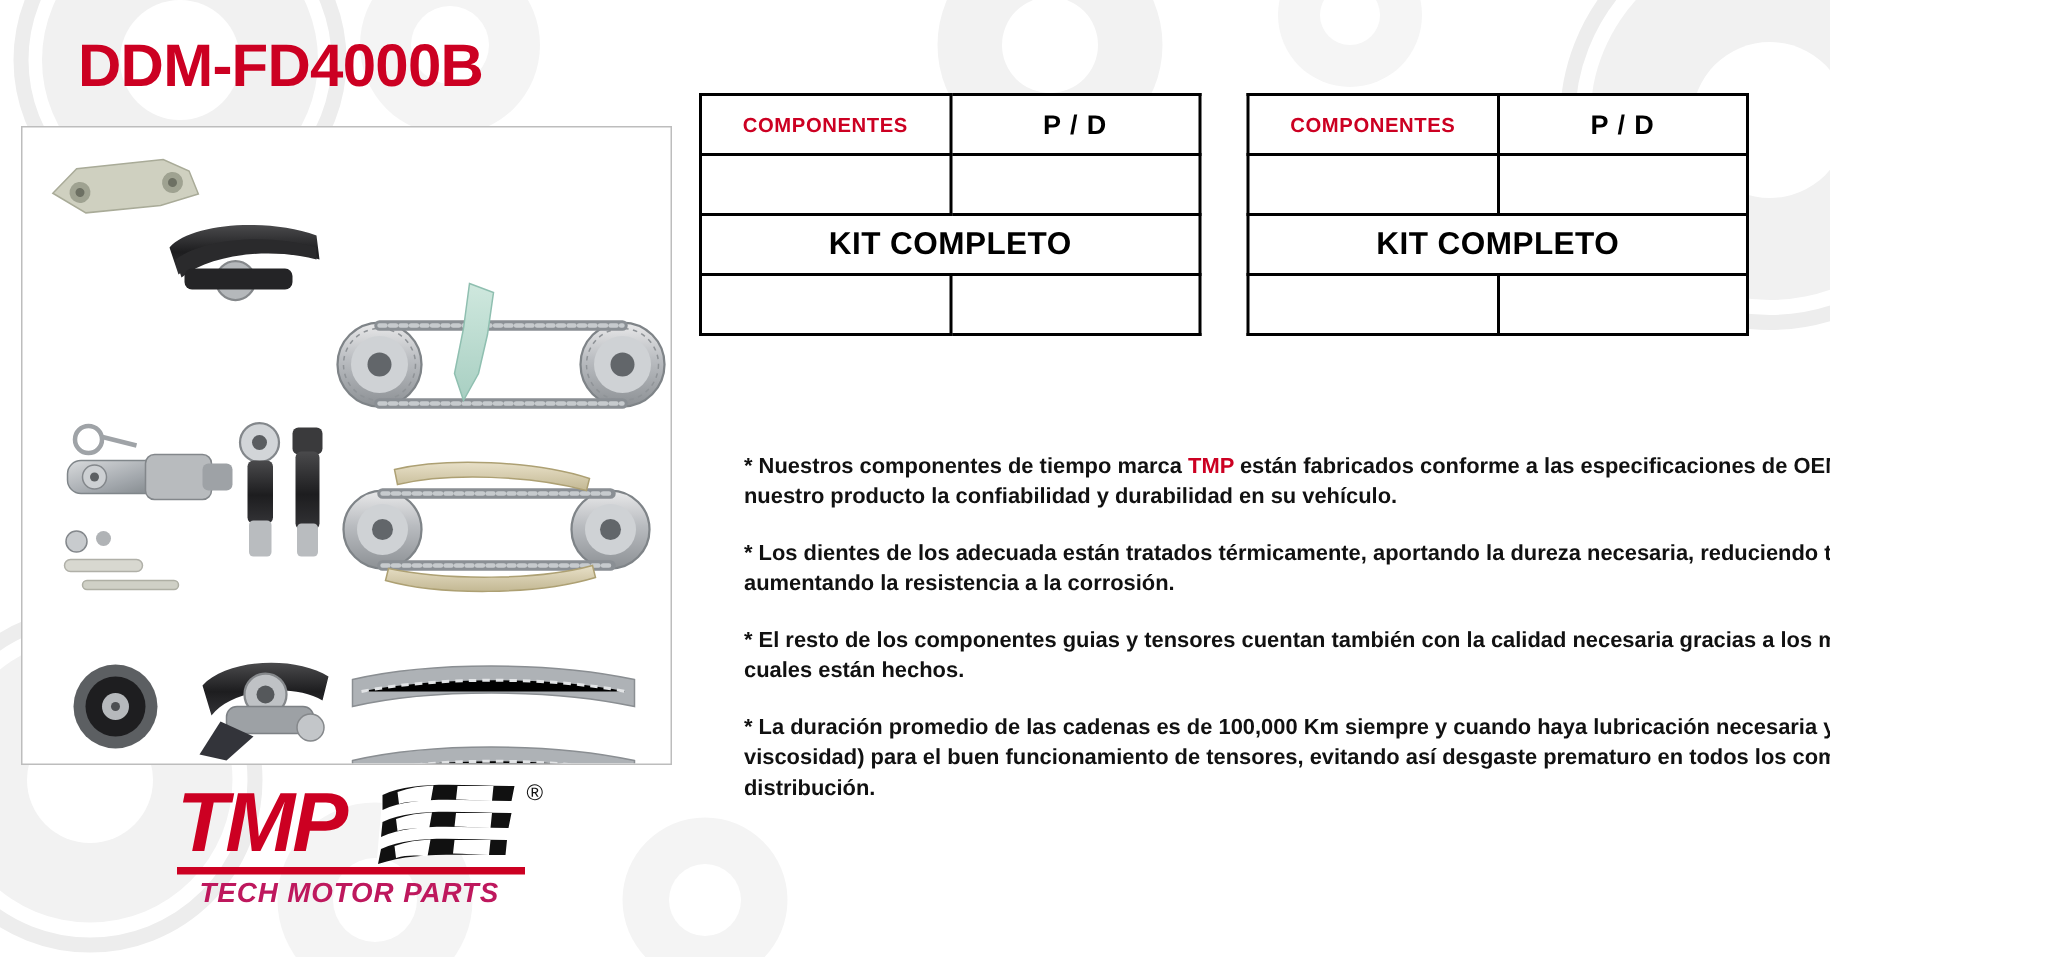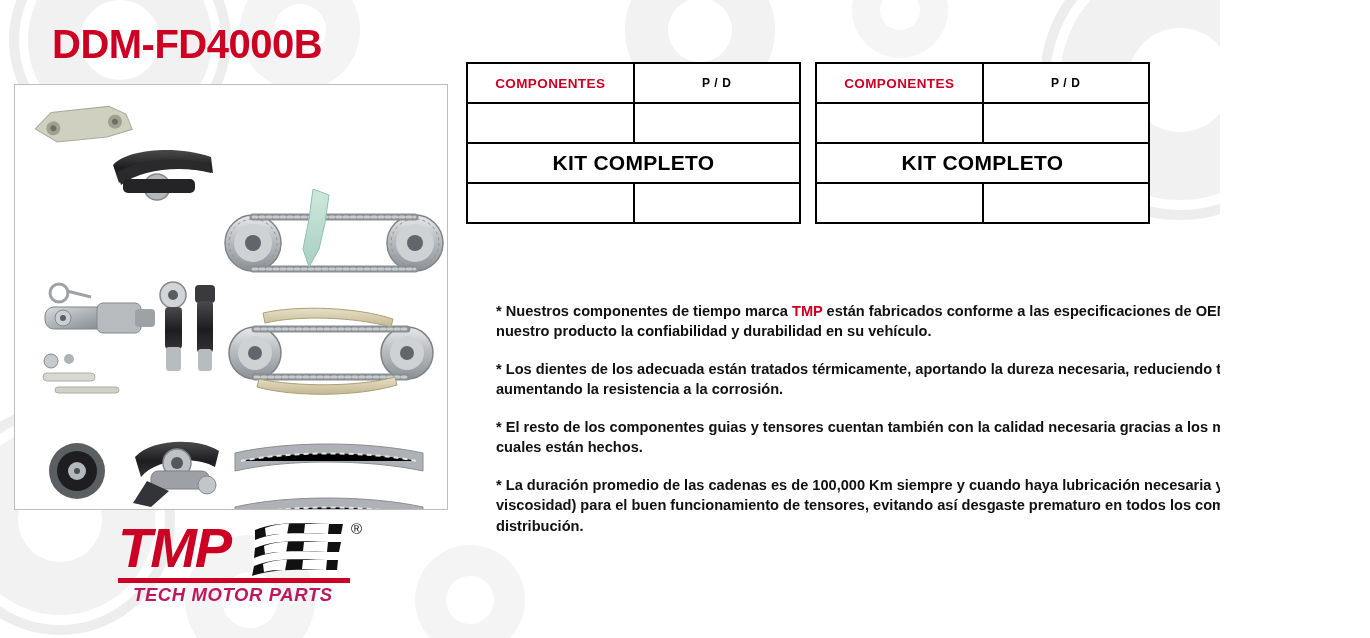--- a/index.html
+++ b/index.html
@@ -116,21 +116,21 @@
   }
 
   
   .tables {
     position: absolute;
     left: 466px;
     top: 62px;
     width: 700px;
     z-index: 5;
     display: flex;
-    gap: 14px;
+    gap: 30px;
   }
   table.comp {
     border-collapse: collapse;
     width: 335px;
     table-layout: fixed;
     background: #fff;
   }
   table.comp td, table.comp th {
     border: 2px solid #000;
     height: 38px;
@@ -138,21 +138,21 @@
     text-align: center;
     vertical-align: middle;
   }
   .th-comp {
     font-size: 13.5px;
     font-weight: bold;
     color: #cc0022;
     letter-spacing: 0.4px;
   }
   .th-pd {
-    font-size: 12px;
+    font-size: 18px;
     font-weight: bold;
     color: #000;
     letter-spacing: 0.6px;
   }
   .row-blank td { height: 44px; }
   .kit-cell {
     font-size: 21px;
     font-weight: bold;
     color: #000;
     letter-spacing: 0.3px;

